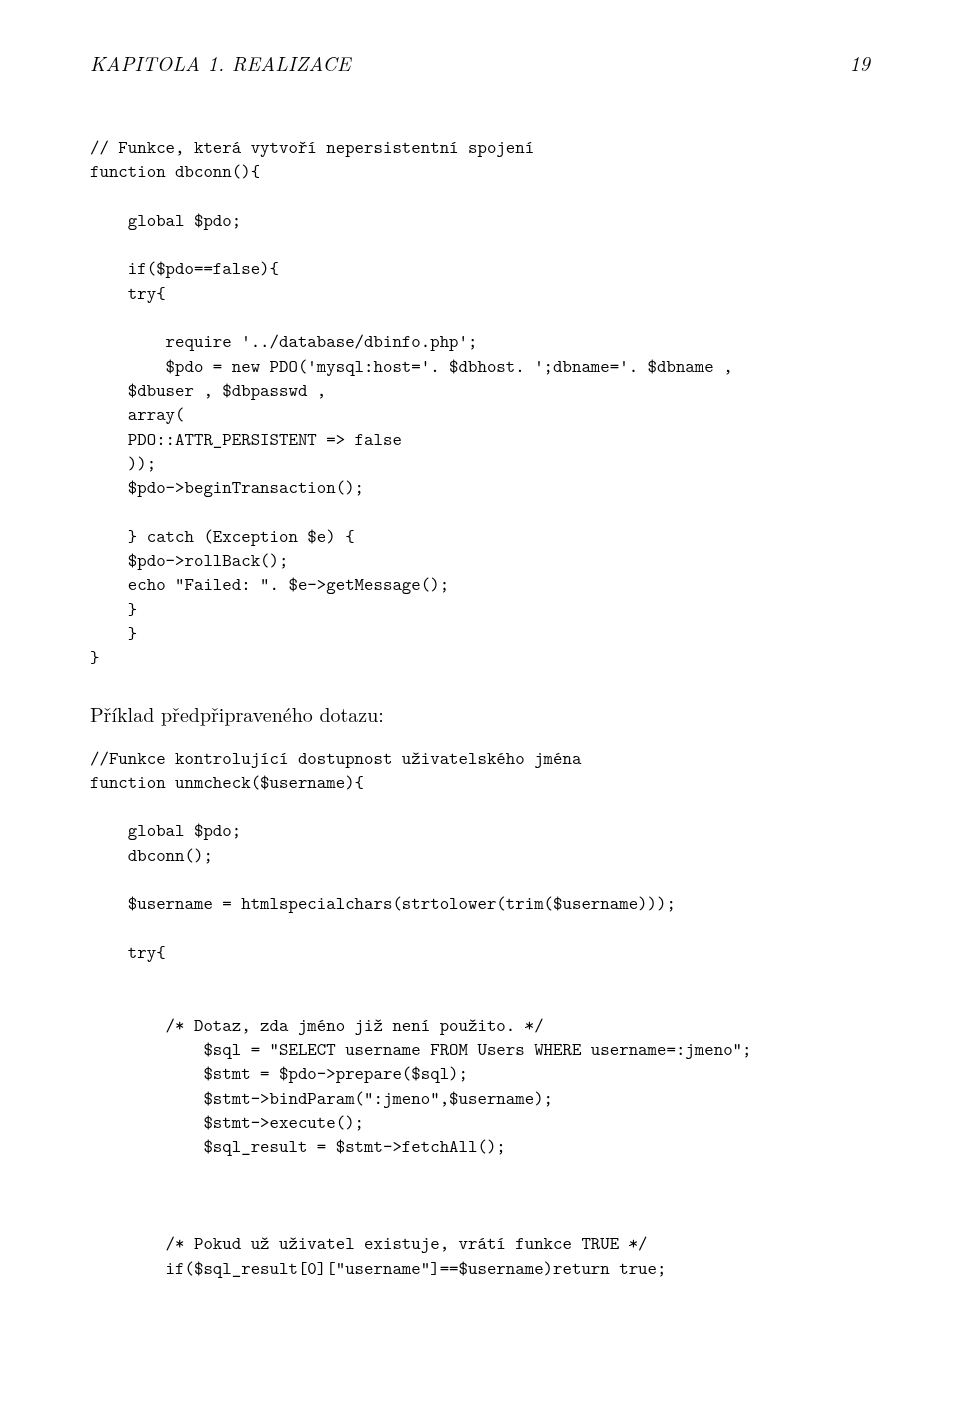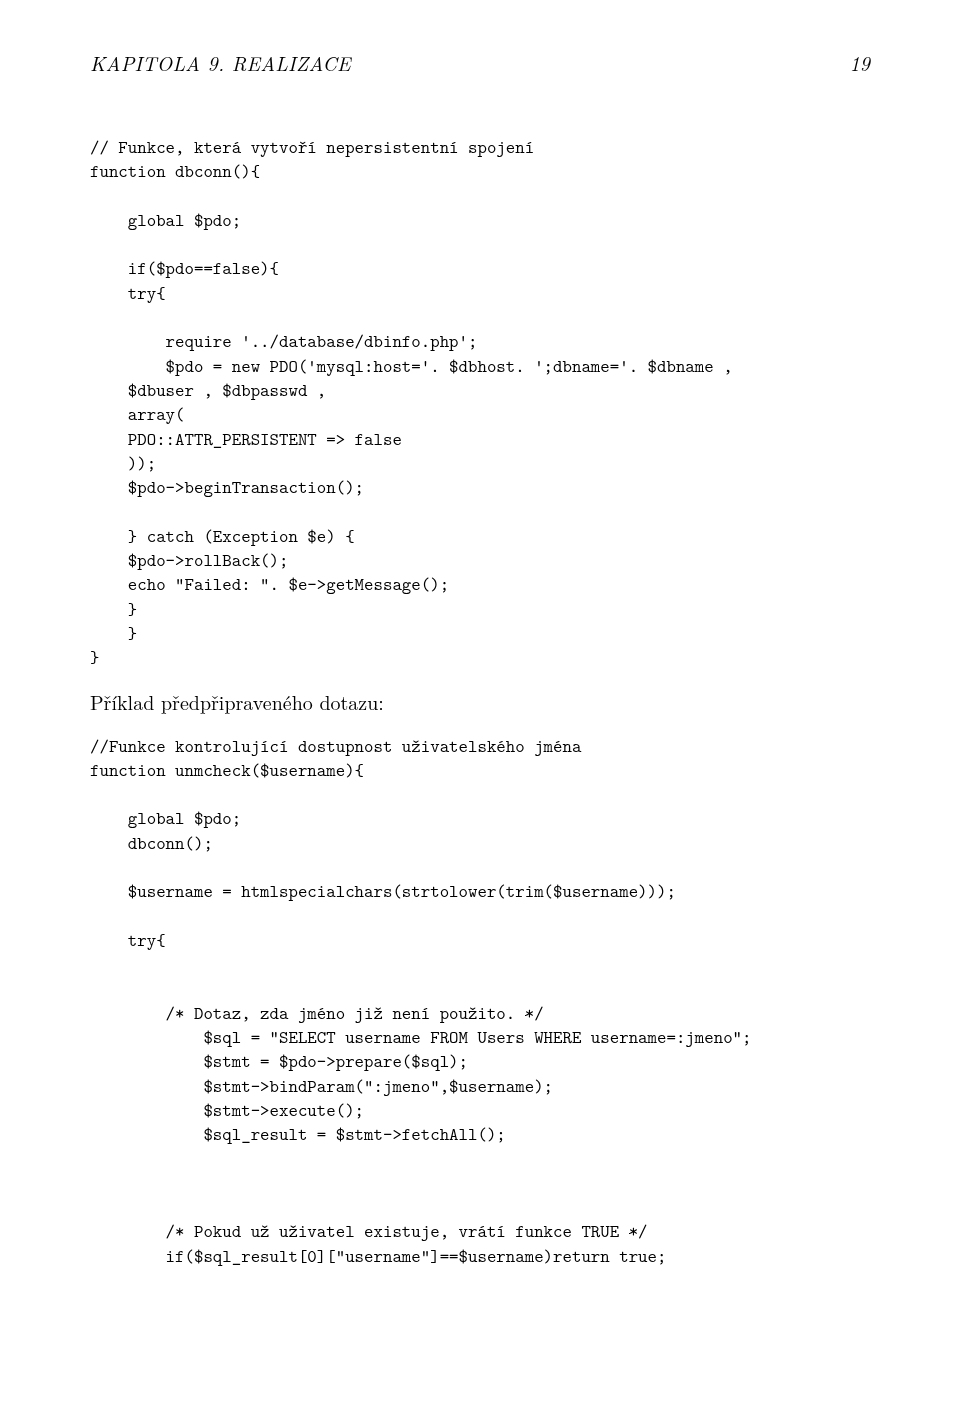--- a/index.html
+++ b/index.html
@@ -31,30 +31,30 @@
     font-family: "Latin Modern Mono", "CMU Typewriter Text", "Courier New", monospace;
     font-size: 18px;
     line-height: 1.35;
     white-space: pre;
     margin: 0 0 18px 0;
   }
   .prose {
     font-family: "Latin Modern Roman", "CMU Serif", "Computer Modern", Georgia, serif;
     font-size: 20px;
     line-height: 1.4;
-    margin: 18px 0 18px 0;
+    margin: 30px 0 18px 0;
   }
 </style>
 </head>
 <body>
 
 <div class="page">
 
   <div class="header-row">
-    <span class="header-left">KAPITOLA 9. REALIZACE</span>
+    <span class="header-left">KAPITOLA 1. REALIZACE</span>
     <span class="header-right">19</span>
   </div>
 
   <pre class="code-block">// Funkce, která vytvoří nepersistentní spojení
 function dbconn(){
 
     global $pdo;
 
     if($pdo==false){
     try{

